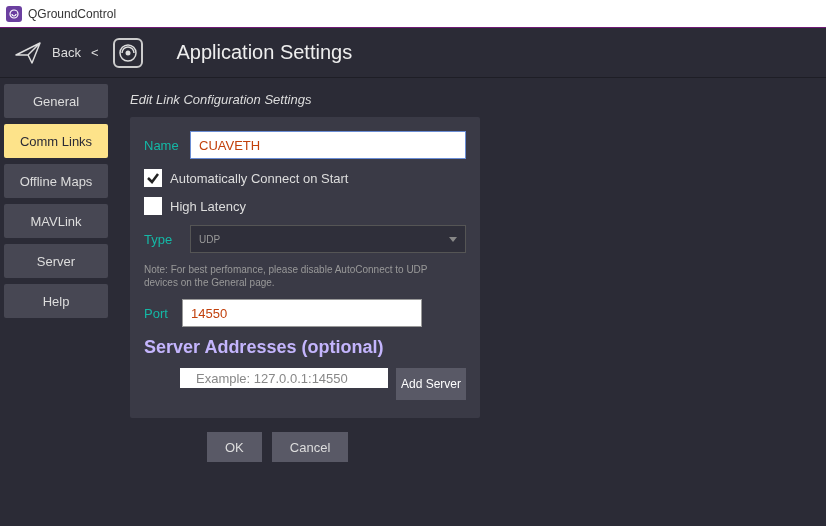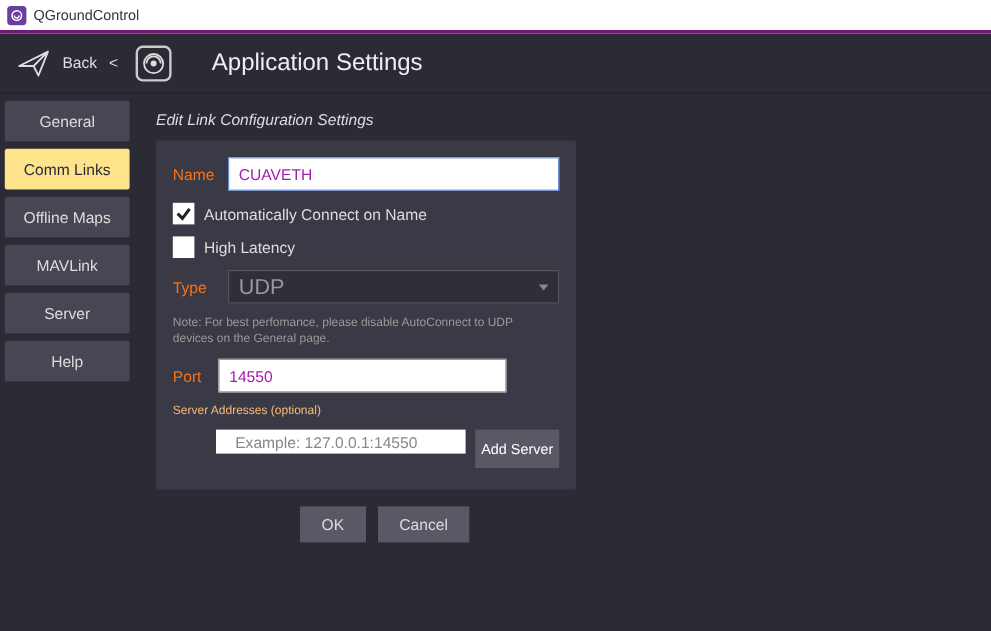--- a/index.html
+++ b/index.html
@@ -5,21 +5,21 @@
   * { box-sizing: border-box; margin: 0; padding: 0; font-family: Arial, sans-serif; }
   html, body { width: 826px; height: 526px; overflow: hidden; }
   body { background: #fff; }
 
   .titlebar {
     background: #fff;
     height: 28px;
     display: flex;
     align-items: center;
     padding: 0 6px;
-    border-bottom: 3px solid #701a75;
+    border-bottom: 1px solid #701a75;
     font-size: 12px;
     color: #333;
   }
   .titlebar .app-icon {
     width: 16px; height: 16px;
     background: #6b3fa0;
     border-radius: 3px;
     margin-right: 6px;
     display: flex; align-items: center; justify-content: center;
   }
@@ -96,59 +96,59 @@
     width: 350px;
     padding: 14px 14px 18px 14px;
     border-radius: 2px;
   }
   .row {
     display: flex;
     align-items: center;
     margin-bottom: 10px;
     gap: 8px;
   }
-  .lbl { font-size: 13px; color: #f97316; width: 38px; }
+  .lbl { font-size: 13px; color: #14b8a6; width: 38px; }
   .text-input {
     flex: 1;
     height: 28px;
     background: #fff;
     border: 1px solid #6a8dd4;
     padding: 0 8px;
     font-size: 13px;
-    color: #a21caf;
+    color: #c2410c;
     outline: none;
   }
   .text-input.noborder { border: 1px solid #999; }
   .select {
     flex: 1;
     height: 28px;
     background: #2f2f3a;
     border: 1px solid #555;
     color: #999;
-    font-size: 18px;
+    font-size: 10px;
     padding: 0 8px;
     display: flex;
     align-items: center;
     justify-content: space-between;
     cursor: pointer;
   }
   .chev { border-left: 4px solid transparent; border-right: 4px solid transparent; border-top: 5px solid #888; }
   .checkbox {
     width: 18px; height: 18px;
     background: #fff;
     display: flex; align-items: center; justify-content: center;
     cursor: pointer;
     flex-shrink: 0;
   }
   .checkbox svg { width: 14px; height: 14px; }
   .check-label { font-size: 13px; color: #ddd; }
   .note { font-size: 10px; color: #999; margin: 4px 16px 10px 0; line-height: 1.3; }
   .port-row .lbl { width: 30px; }
   .port-input { width: 240px; flex: none; }
-  .server-label { font-size: 10px; color: #fdba74; margin: 10px 0 10px 0; }
+  .server-label { font-size: 18px; color: #c4b5fd; margin: 10px 0 10px 0; font-weight: bold; }
   .server-row { display: flex; gap: 8px; }
   .server-input {
     width: 238px; height: 20px;
     background: #fff;
     padding: 0 16px;
     border: none;
     font-size: 13px;
     margin-left: 36px;
   }
   .server-input::placeholder { color: #888; }
@@ -158,21 +158,21 @@
     color: #ffffff;
     font-size: 12px;
     display: flex; align-items: center; justify-content: center;
     cursor: default;
   }
 
   .buttons {
     display: flex;
     gap: 10px;
     margin-top: 14px;
-    margin-left: 120px;
+    margin-left: 77px;
   }
   .btn {
     height: 30px;
     padding: 0 18px;
     background: #595966;
     color: #ddd;
     font-size: 13px;
     display: flex; align-items: center; justify-content: center;
     cursor: pointer;
   }
@@ -227,21 +227,21 @@
           <span class="lbl">Name</span>
           <input class="text-input" type="text" value="CUAVETH" style="">
         </div>
 
         <div class="row">
           <span class="checkbox">
             <svg viewBox="0 0 14 14">
                 <path d="M2 7 L6 11 L12 3" fill="none" stroke="#222" stroke-width="2.5"></path>
               </svg>
           </span>
-          <span class="check-label">Automatically Connect on Name</span>
+          <span class="check-label">Automatically Connect on Start</span>
         </div>
 
         <div class="row">
           <span class="checkbox"></span>
           <span class="check-label">High Latency</span>
         </div>
 
         <div class="row">
           <span class="lbl">Type</span>
           <div class="select">

